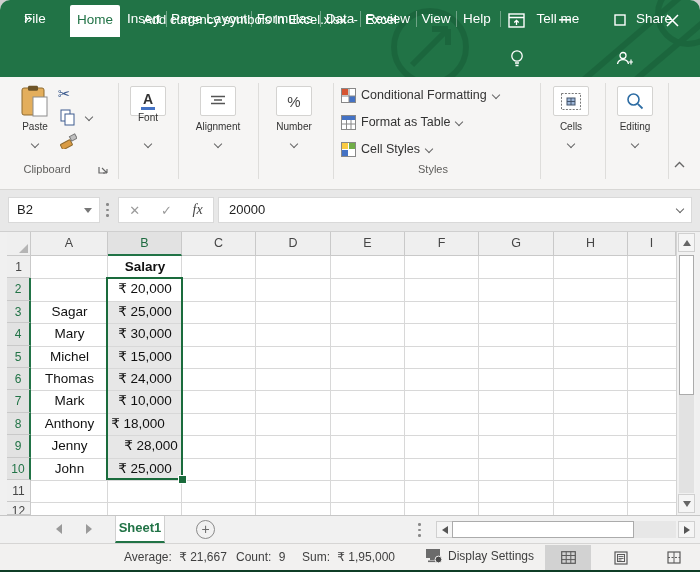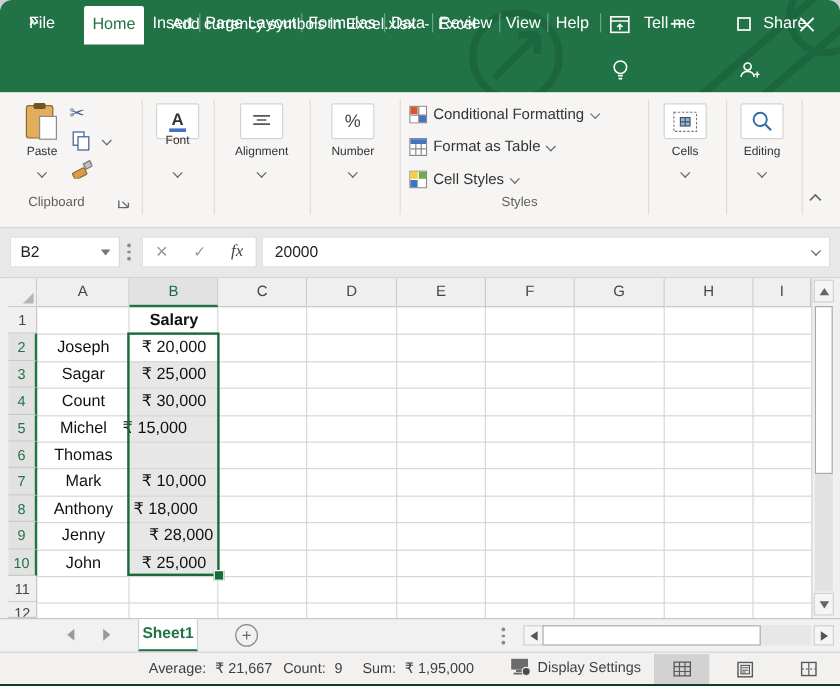--- a/index.html
+++ b/index.html
@@ -331,35 +331,35 @@
     <div class="rowh sel" style="top:91.2px">4</div>
     <div class="rowh sel" style="top:113.6px">5</div>
     <div class="rowh sel" style="top:136px">6</div>
     <div class="rowh sel" style="top:158.4px">7</div>
     <div class="rowh sel" style="top:180.8px">8</div>
     <div class="rowh sel" style="top:203.2px">9</div>
     <div class="rowh sel" style="top:225.6px">10</div>
     <div class="rowh" style="top:248px">11</div>
     <div class="rowh" style="top:270.4px;height:12.6px;line-height:18px;overflow:hidden">12</div>
 
-    <div class="cell" style="left:31px;top:46.4px;width:77px">Joseph</div>
     <div class="cell" style="left:31px;top:68.8px;width:77px">Sagar</div>
-    <div class="cell" style="left:31px;top:91.2px;width:77px">Count</div>
+    <div class="cell" style="left:31px;top:91.2px;width:77px">Mary</div>
     <div class="cell" style="left:31px;top:136px;width:77px">Thomas</div>
     <div class="cell" style="left:31px;top:113.6px;width:77px">Michel</div>
     <div class="cell" style="left:31px;top:158.4px;width:77px">Mark</div>
     <div class="cell" style="left:31px;top:180.8px;width:77px">Anthony</div>
     <div class="cell" style="left:31px;top:203.2px;width:77px">Jenny</div>
     <div class="cell" style="left:31px;top:225.6px;width:77px">John</div>
 
     <div class="cell bold" style="left:108px;top:24px;width:74px">Salary</div>
     <div class="cell" style="left:108px;top:46.4px;width:74px">₹ 20,000</div>
     <div class="cell" style="left:108px;top:68.8px;width:74px">₹ 25,000</div>
     <div class="cell" style="left:108px;top:91.2px;width:74px">₹ 30,000</div>
-    <div class="cell" style="left:92px;top:113.6px;width:74px">₹ 15,000</div>
+    <div class="cell" style="left:108px;top:113.6px;width:74px">₹ 15,000</div>
+    <div class="cell" style="left:108px;top:136px;width:74px">₹ 24,000</div>
     <div class="cell" style="left:108px;top:158.4px;width:74px">₹ 10,000</div>
     <div class="cell" style="left:108px;top:180.8px;width:60px">₹ 18,000</div>
     <div class="cell" style="left:108px;top:203.2px;width:86px">₹ 28,000</div>
     <div class="cell" style="left:108px;top:225.6px;width:74px">₹ 25,000</div>
 
     <div class="selborder"></div>
     <div class="fillhandle"></div>
 
     <div class="vscroll">
       <div class="sbtn" style="left:1px;top:1px;width:17px;height:19px">

